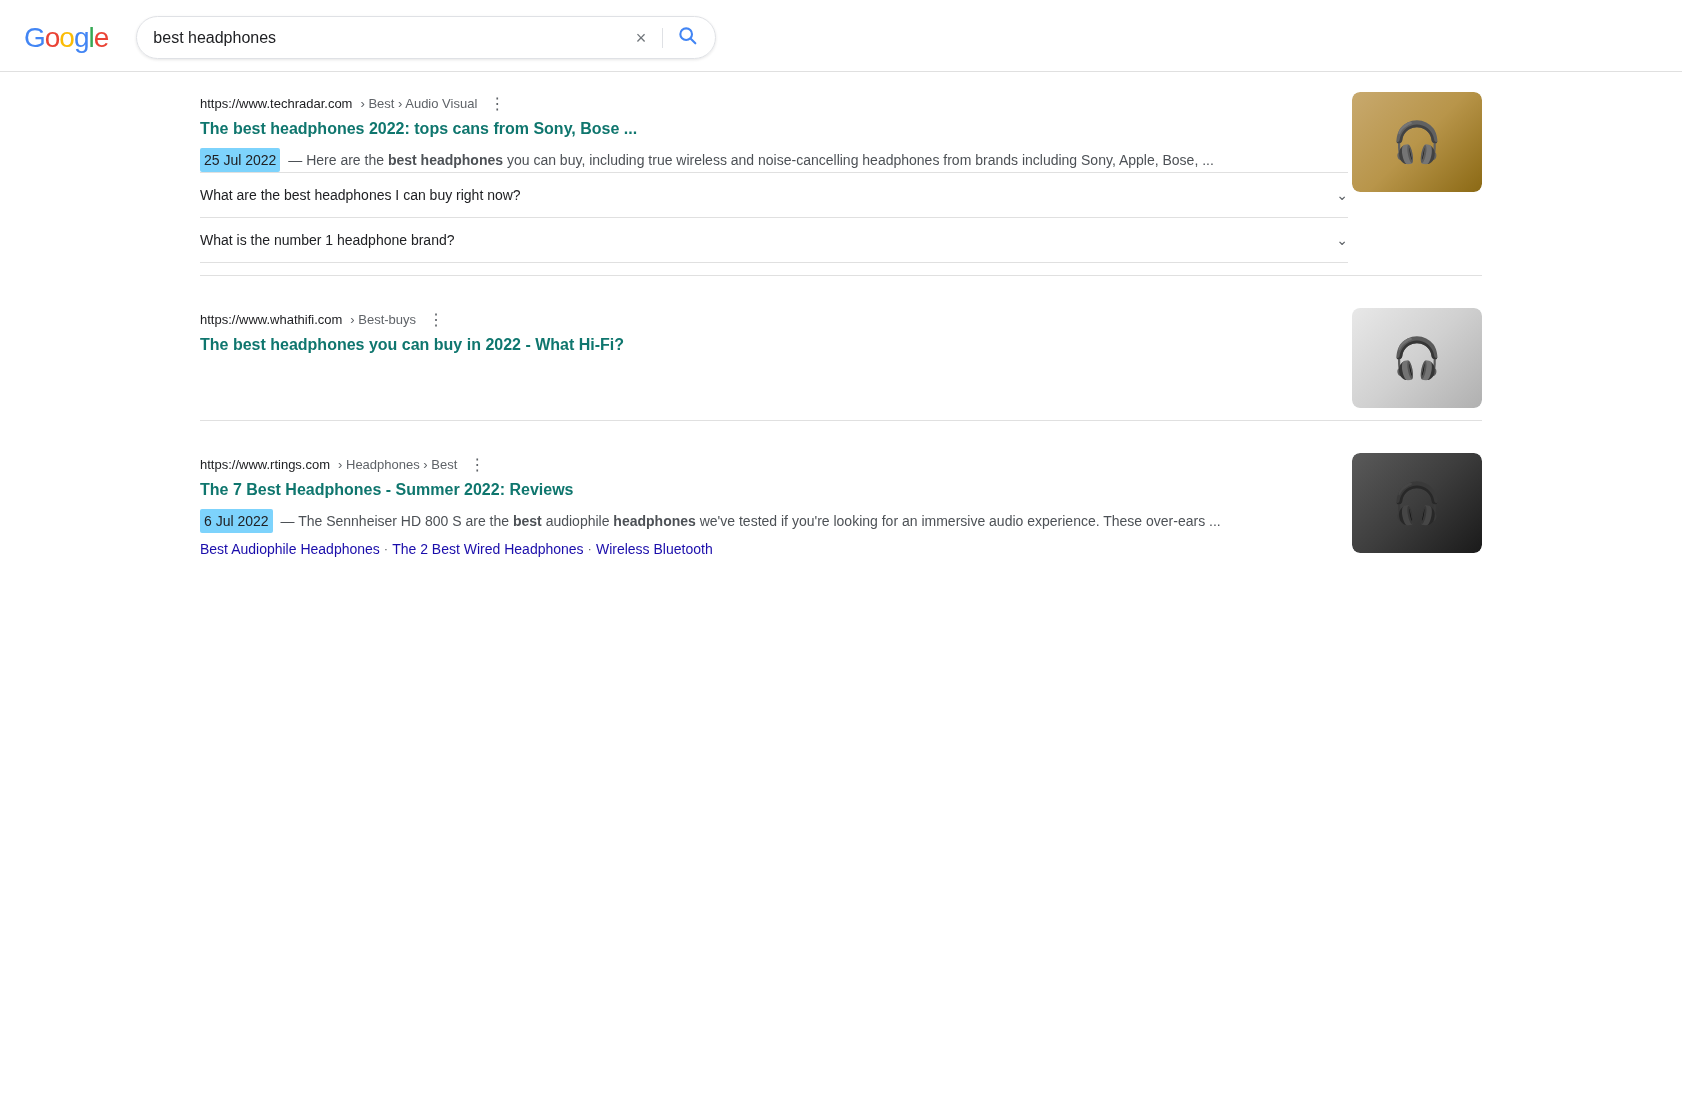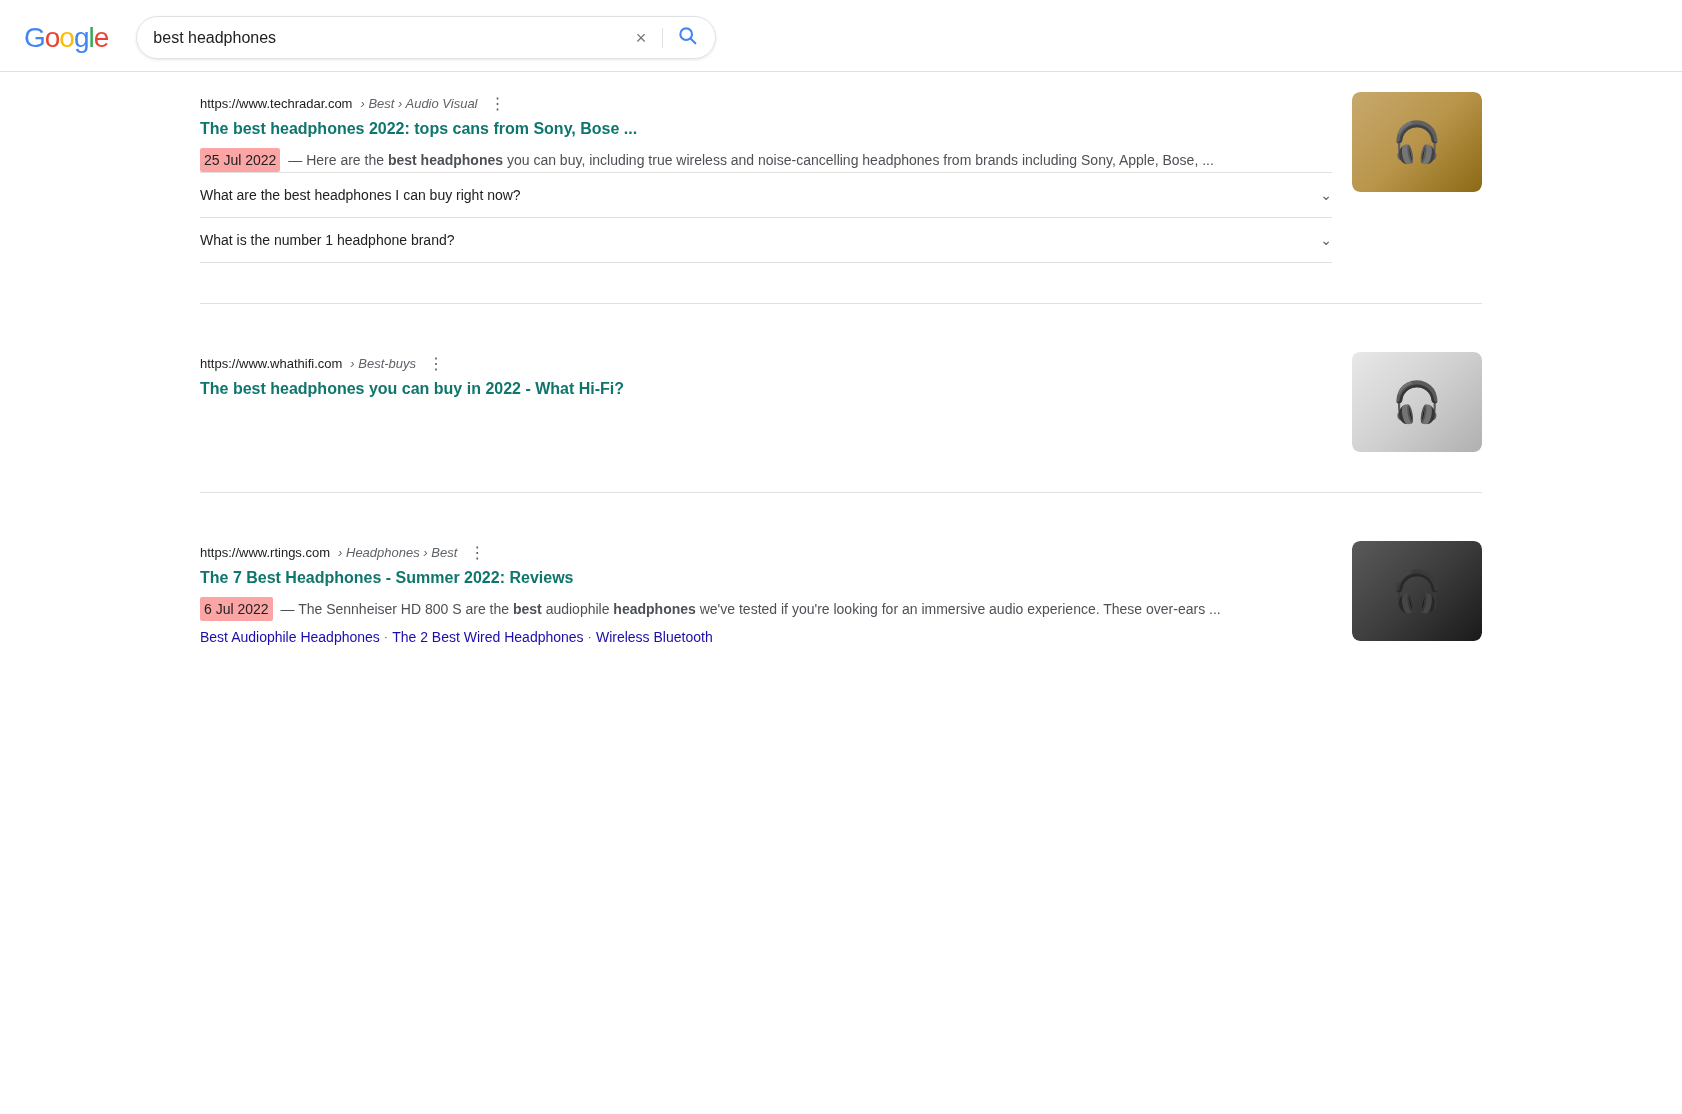--- a/index.html
+++ b/index.html
@@ -74,23 +74,23 @@
     
     .main-content {
       padding: 20px 200px 40px 200px;
       max-width: 1682px;
     }
 
     
     .result-card {
       display: flex;
       align-items: flex-start;
-      gap: 20px;
-      margin-bottom: 48px;
-      padding-bottom: 40px;
+      gap: 4px;
+      margin-bottom: 32px;
+      padding-bottom: 12px;
       border-bottom: 1px solid #e0e0e0;
     }
     .result-card:last-child {
       border-bottom: none;
     }
 
     .result-content {
       flex: 1;
     }
 
@@ -101,21 +101,20 @@
       margin-bottom: 4px;
     }
     .result-url {
       font-size: 13px;
       color: #202124;
       text-decoration: none;
     }
     .result-breadcrumb {
       font-size: 13px;
       color: #5f6368;
-      font-style: italic;
     }
     .result-more-btn {
       color: #5f6368;
       cursor: pointer;
       font-size: 16px;
       padding: 2px 4px;
     }
 
     .result-title {
       font-size: 16px;
@@ -129,21 +128,21 @@
     }
 
     .result-snippet {
       font-size: 14px;
       color: #4d5156;
       line-height: 1.58;
     }
 
     .result-date {
       display: inline-block;
-      background: #fca5a5;
+      background: #7dd3fc;
       padding: 1px 4px;
       border-radius: 2px;
       font-weight: 400;
       font-size: 14px;
       color: #202124;
       margin-right: 4px;
     }
 
     .result-bold {
       font-weight: 700;

